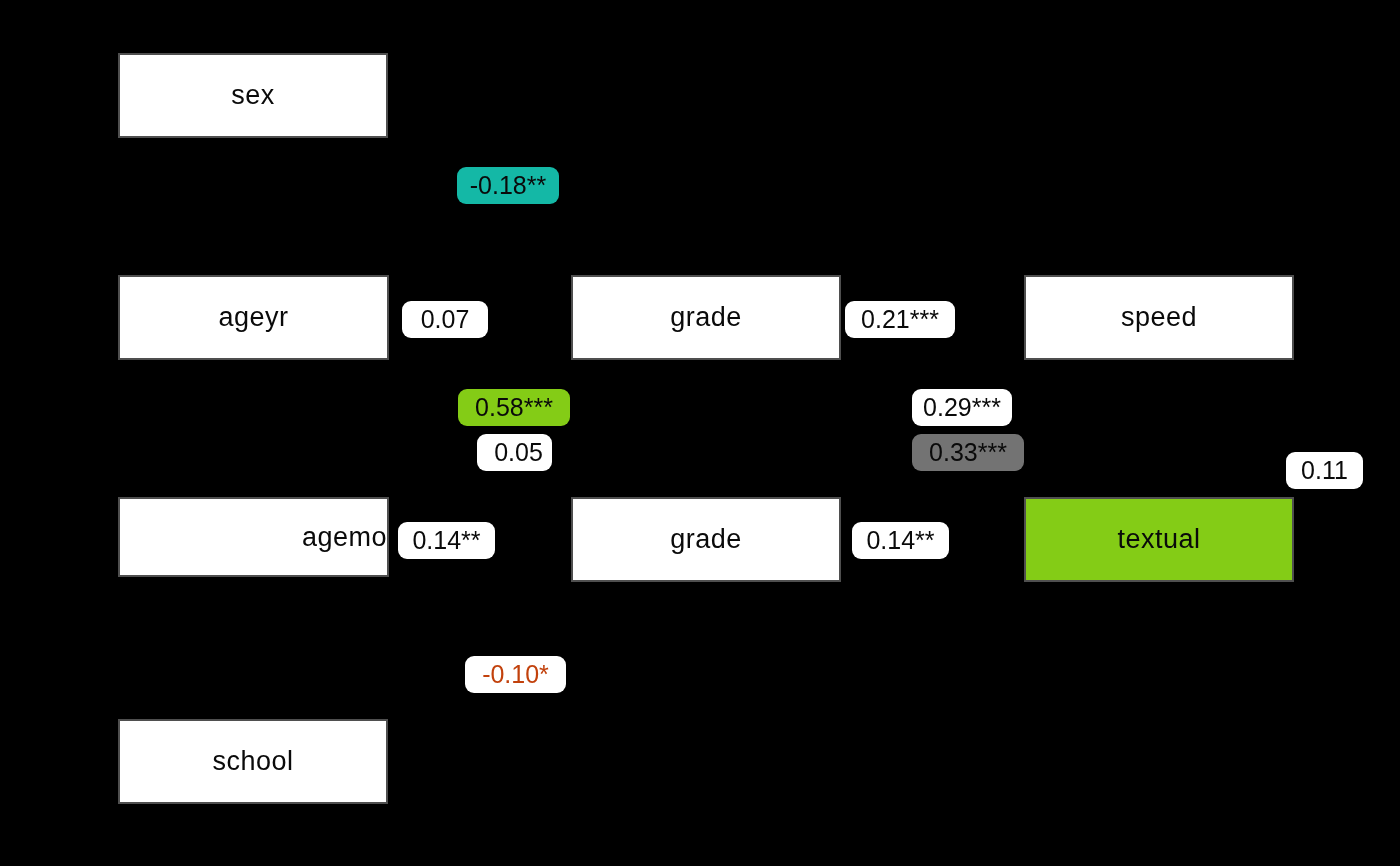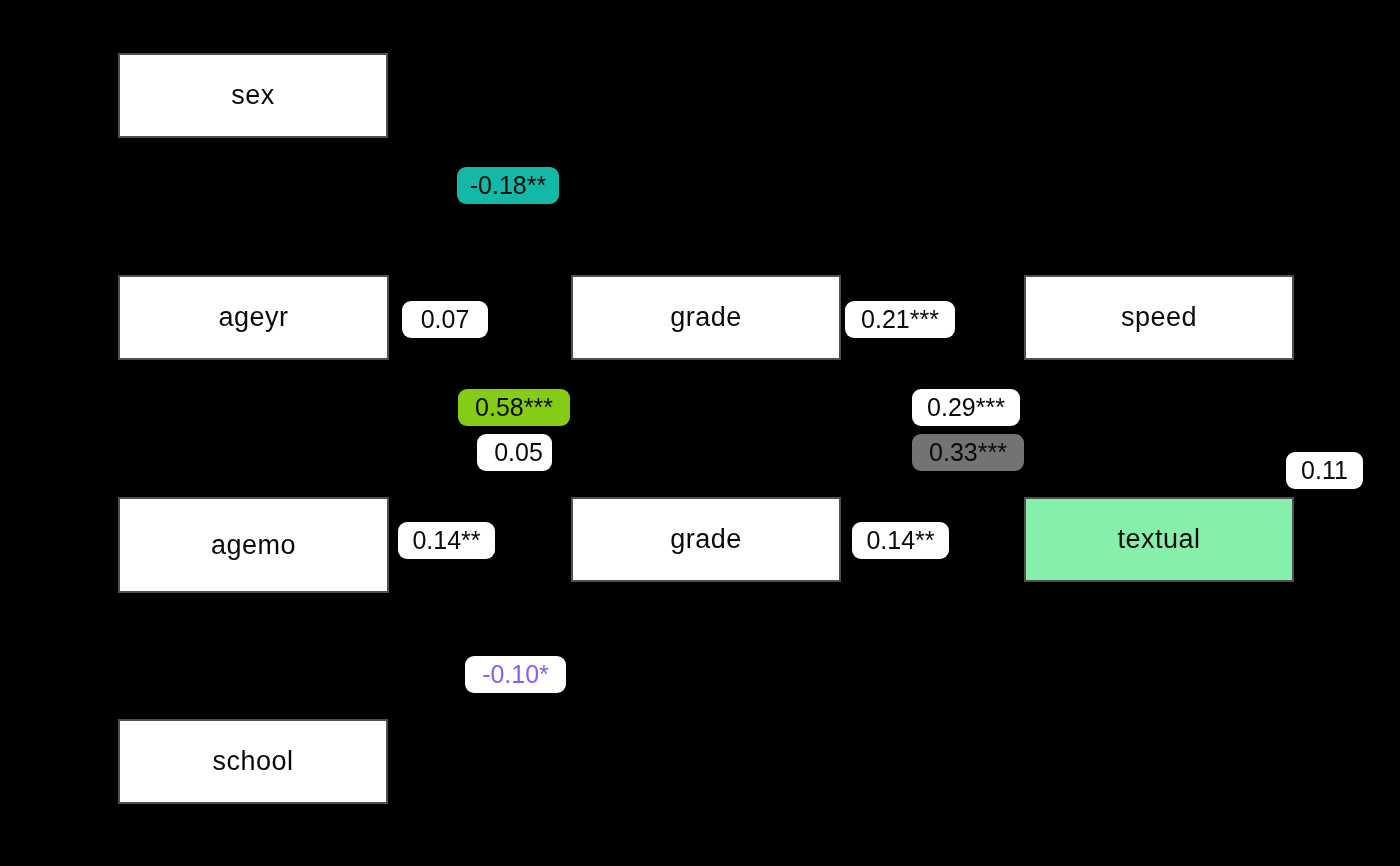--- a/index.html
+++ b/index.html
@@ -54,58 +54,58 @@
     </div>
     <div class="node" style="background: rgb(255, 255, 255); border-color: rgb(79, 79, 79); left: 85px; top: 275px; width: 271px; height: 85px;">
       <span style="color: rgb(10, 10, 10);">ageyr</span>
     </div>
     <div class="node" style="background: rgb(255, 255, 255); border-color: rgb(79, 79, 79); left: 538px; top: 275px; width: 270px; height: 85px;">
       <span style="color: rgb(10, 10, 10);">grade</span>
     </div>
     <div class="node" style="background: rgb(255, 255, 255); border-color: rgb(79, 79, 79); left: 991px; top: 275px; width: 270px; height: 85px;">
       <span style="color: rgb(10, 10, 10);">speed</span>
     </div>
-    <div class="node" style="background: rgb(255, 255, 255); border-color: rgb(79, 79, 79); left: 85px; top: 497px; width: 271px; height: 96px;">
+    <div class="node" style="background: rgb(255, 255, 255); border-color: rgb(79, 79, 79); left: 85px; top: 497px; width: 271px; height: 80px; justify-content: flex-end;">
       <span style="color: rgb(10, 10, 10);">agemo</span>
     </div>
     <div class="node" style="background: rgb(255, 255, 255); border-color: rgb(79, 79, 79); left: 538px; top: 497px; width: 270px; height: 85px;">
       <span style="color: rgb(10, 10, 10);">grade</span>
     </div>
-    <div class="node" style="background: #86efac; border-color: rgb(79, 79, 79); left: 991px; top: 497px; width: 270px; height: 85px;">
+    <div class="node" style="background: #84cc16; border-color: rgb(79, 79, 79); left: 991px; top: 497px; width: 270px; height: 85px;">
       <span style="color: rgb(10, 10, 10);">textual</span>
     </div>
     <div class="node" style="background: rgb(255, 255, 255); border-color: rgb(79, 79, 79); left: 85px; top: 719px; width: 270px; height: 85px;">
       <span style="color: rgb(10, 10, 10);">school</span>
     </div>
     <div class="edge-label" style="background: #14b8a6; left: 457px; top: 167px; width: 102px; height: 37px;">
       <span style="color: rgb(10, 10, 10);">-0.18**</span>
     </div>
     <div class="edge-label" style="background: rgb(255, 255, 255); left: 402px; top: 301px; width: 86px; height: 37px; text-align: center;">
       <span style="color: rgb(10, 10, 10);">0.07</span>
     </div>
     <div class="edge-label" style="background: rgb(255, 255, 255); left: 845px; top: 301px; width: 110px; height: 37px;">
       <span style="color: rgb(10, 10, 10);">0.21***</span>
     </div>
     <div class="edge-label" style="background: #84cc16; left: 458px; top: 389px; width: 112px; height: 37px;">
       <span style="color: rgb(10, 10, 10);">0.58***</span>
     </div>
     <div class="edge-label" style="background: rgb(255, 255, 255); left: 477px; top: 434px; width: 75px; height: 37px; padding-left: 8px;">
       <span style="color: rgb(10, 10, 10);">0.05</span>
     </div>
-    <div class="edge-label" style="background: rgb(255, 255, 255); left: 912px; top: 389px; width: 108px; height: 37px;">
+    <div class="edge-label" style="background: rgb(255, 255, 255); left: 912px; top: 389px; width: 100px; height: 37px;">
       <span style="color: rgb(10, 10, 10);">0.29***</span>
     </div>
     <div class="edge-label" style="background: #737373; left: 912px; top: 434px; width: 112px; height: 37px;">
       <span style="color: rgb(10, 10, 10);">0.33***</span>
     </div>
     <div class="edge-label" style="background: rgb(255, 255, 255); left: 1286px; top: 412px; width: 77px; height: 37px; margin-top: 40px;">
       <span style="color: rgb(10, 10, 10);">0.11</span>
     </div>
     <div class="edge-label" style="background: rgb(255, 255, 255); left: 398px; top: 522px; width: 97px; height: 37px;">
       <span style="color: rgb(10, 10, 10);">0.14**</span>
     </div>
     <div class="edge-label" style="background: rgb(255, 255, 255); left: 852px; top: 522px; width: 97px; height: 37px;">
       <span style="color: rgb(10, 10, 10);">0.14**</span>
     </div>
     <div class="edge-label" style="background: rgb(255, 255, 255); left: 465px; top: 656px; width: 101px; height: 37px;">
-      <span style="color: #8b5cf6;">-0.10*</span>
+      <span style="color: #c2410c;">-0.10*</span>
     </div>
   </div>
 
 </body></html>

